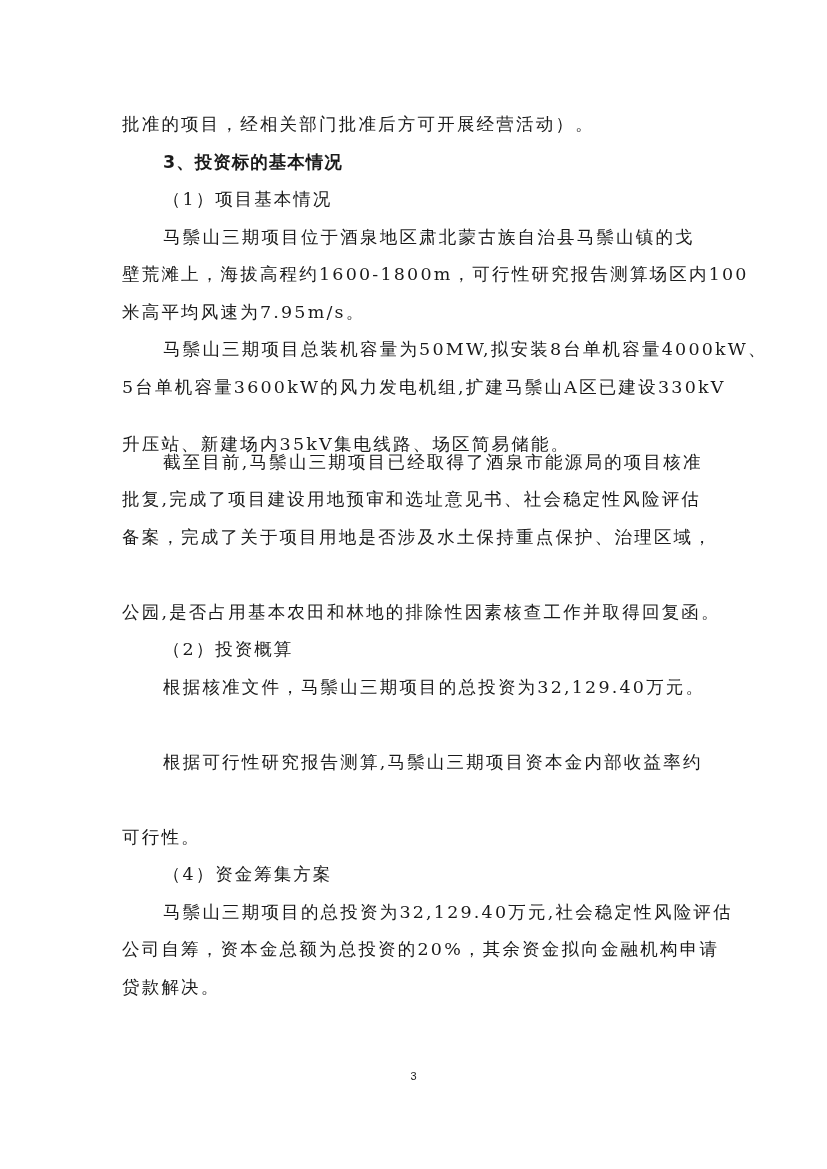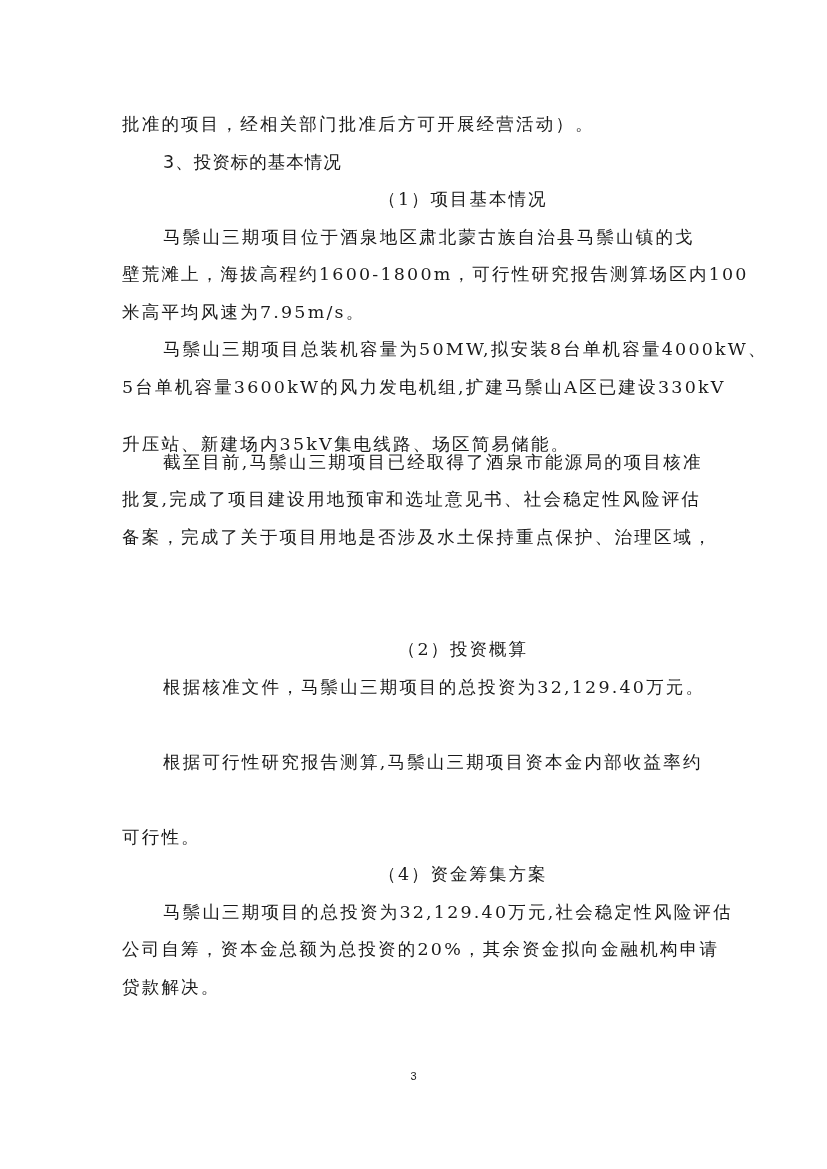--- a/index.html
+++ b/index.html
@@ -2,41 +2,42 @@
 <html><head>
   <meta charset="utf-8">
   <style>
     html, body { margin: 0; padding: 0; background: #ffffff; }
     body { width: 827px; height: 1169px; position: relative; overflow: hidden;
            font-family: "DejaVu Serif", "Liberation Serif", serif; color: #1a1a1a; }
     .page { position: absolute; left: 0; top: 0; width: 827px; height: 1169px; }
     .line { position: absolute; left: 122px; width: 600px; font-size: 17.5px;
             line-height: 24px; white-space: nowrap; letter-spacing: 2.2px; }
     .indent { left: 163px; }
-    .heading { font-family: "DejaVu Sans", "Liberation Sans", sans-serif; font-weight: normal; letter-spacing: 1px; }
-    .sub { letter-spacing: 2px; text-align: center; }
+    .heading { font-family: "DejaVu Sans", "Liberation Sans", sans-serif; font-weight: bold; letter-spacing: 1px; }
+    .sub { letter-spacing: 2px; }
     .pagenum { position: absolute; left: 0; width: 827px; top: 1070px; text-align: center;
                font-size: 11px; font-family: "Liberation Sans", sans-serif; }
   </style>
 </head>
 <body>
 
 <div class="page">
   <div class="line" style="top:112px">批准的项目，经相关部门批准后方可开展经营活动）。</div>
   <div class="line indent heading" style="top:150px">3、投资标的基本情况</div>
   <div class="line indent sub" style="top:187px">（1）项目基本情况</div>
   <div class="line indent" style="top:225px">马鬃山三期项目位于酒泉地区肃北蒙古族自治县马鬃山镇的戈</div>
   <div class="line" style="top:262px">壁荒滩上，海拔高程约1600-1800m，可行性研究报告测算场区内100</div>
   <div class="line" style="top:300px">米高平均风速为7.95m/s。</div>
   <div class="line indent" style="top:337px">马鬃山三期项目总装机容量为50MW,拟安装8台单机容量4000kW、</div>
   <div class="line" style="top:375px">5台单机容量3600kW的风力发电机组,扩建马鬃山A区已建设330kV</div>
   <div class="line" style="top:432px">升压站、新建场内35kV集电线路、场区简易储能。</div>
   <div class="line indent" style="top:450px">截至目前,马鬃山三期项目已经取得了酒泉市能源局的项目核准</div>
   <div class="line" style="top:487px">批复,完成了项目建设用地预审和选址意见书、社会稳定性风险评估</div>
   <div class="line" style="top:525px">备案，完成了关于项目用地是否涉及水土保持重点保护、治理区域，</div>
+  <div class="line" style="top:600px">公园,是否占用基本农田和林地的排除性因素核查工作并取得回复函。</div>
   <div class="line indent sub" style="top:637px">（2）投资概算</div>
   <div class="line indent" style="top:675px">根据核准文件，马鬃山三期项目的总投资为32,129.40万元。</div>
   <div class="line indent" style="top:750px">根据可行性研究报告测算,马鬃山三期项目资本金内部收益率约</div>
   <div class="line" style="top:825px">可行性。</div>
   <div class="line indent sub" style="top:862px">（4）资金筹集方案</div>
   <div class="line indent" style="top:900px">马鬃山三期项目的总投资为32,129.40万元,社会稳定性风险评估</div>
   <div class="line" style="top:937px">公司自筹，资本金总额为总投资的20%，其余资金拟向金融机构申请</div>
   <div class="line" style="top:975px">贷款解决。</div>
   <div class="pagenum">3</div>
 </div>

